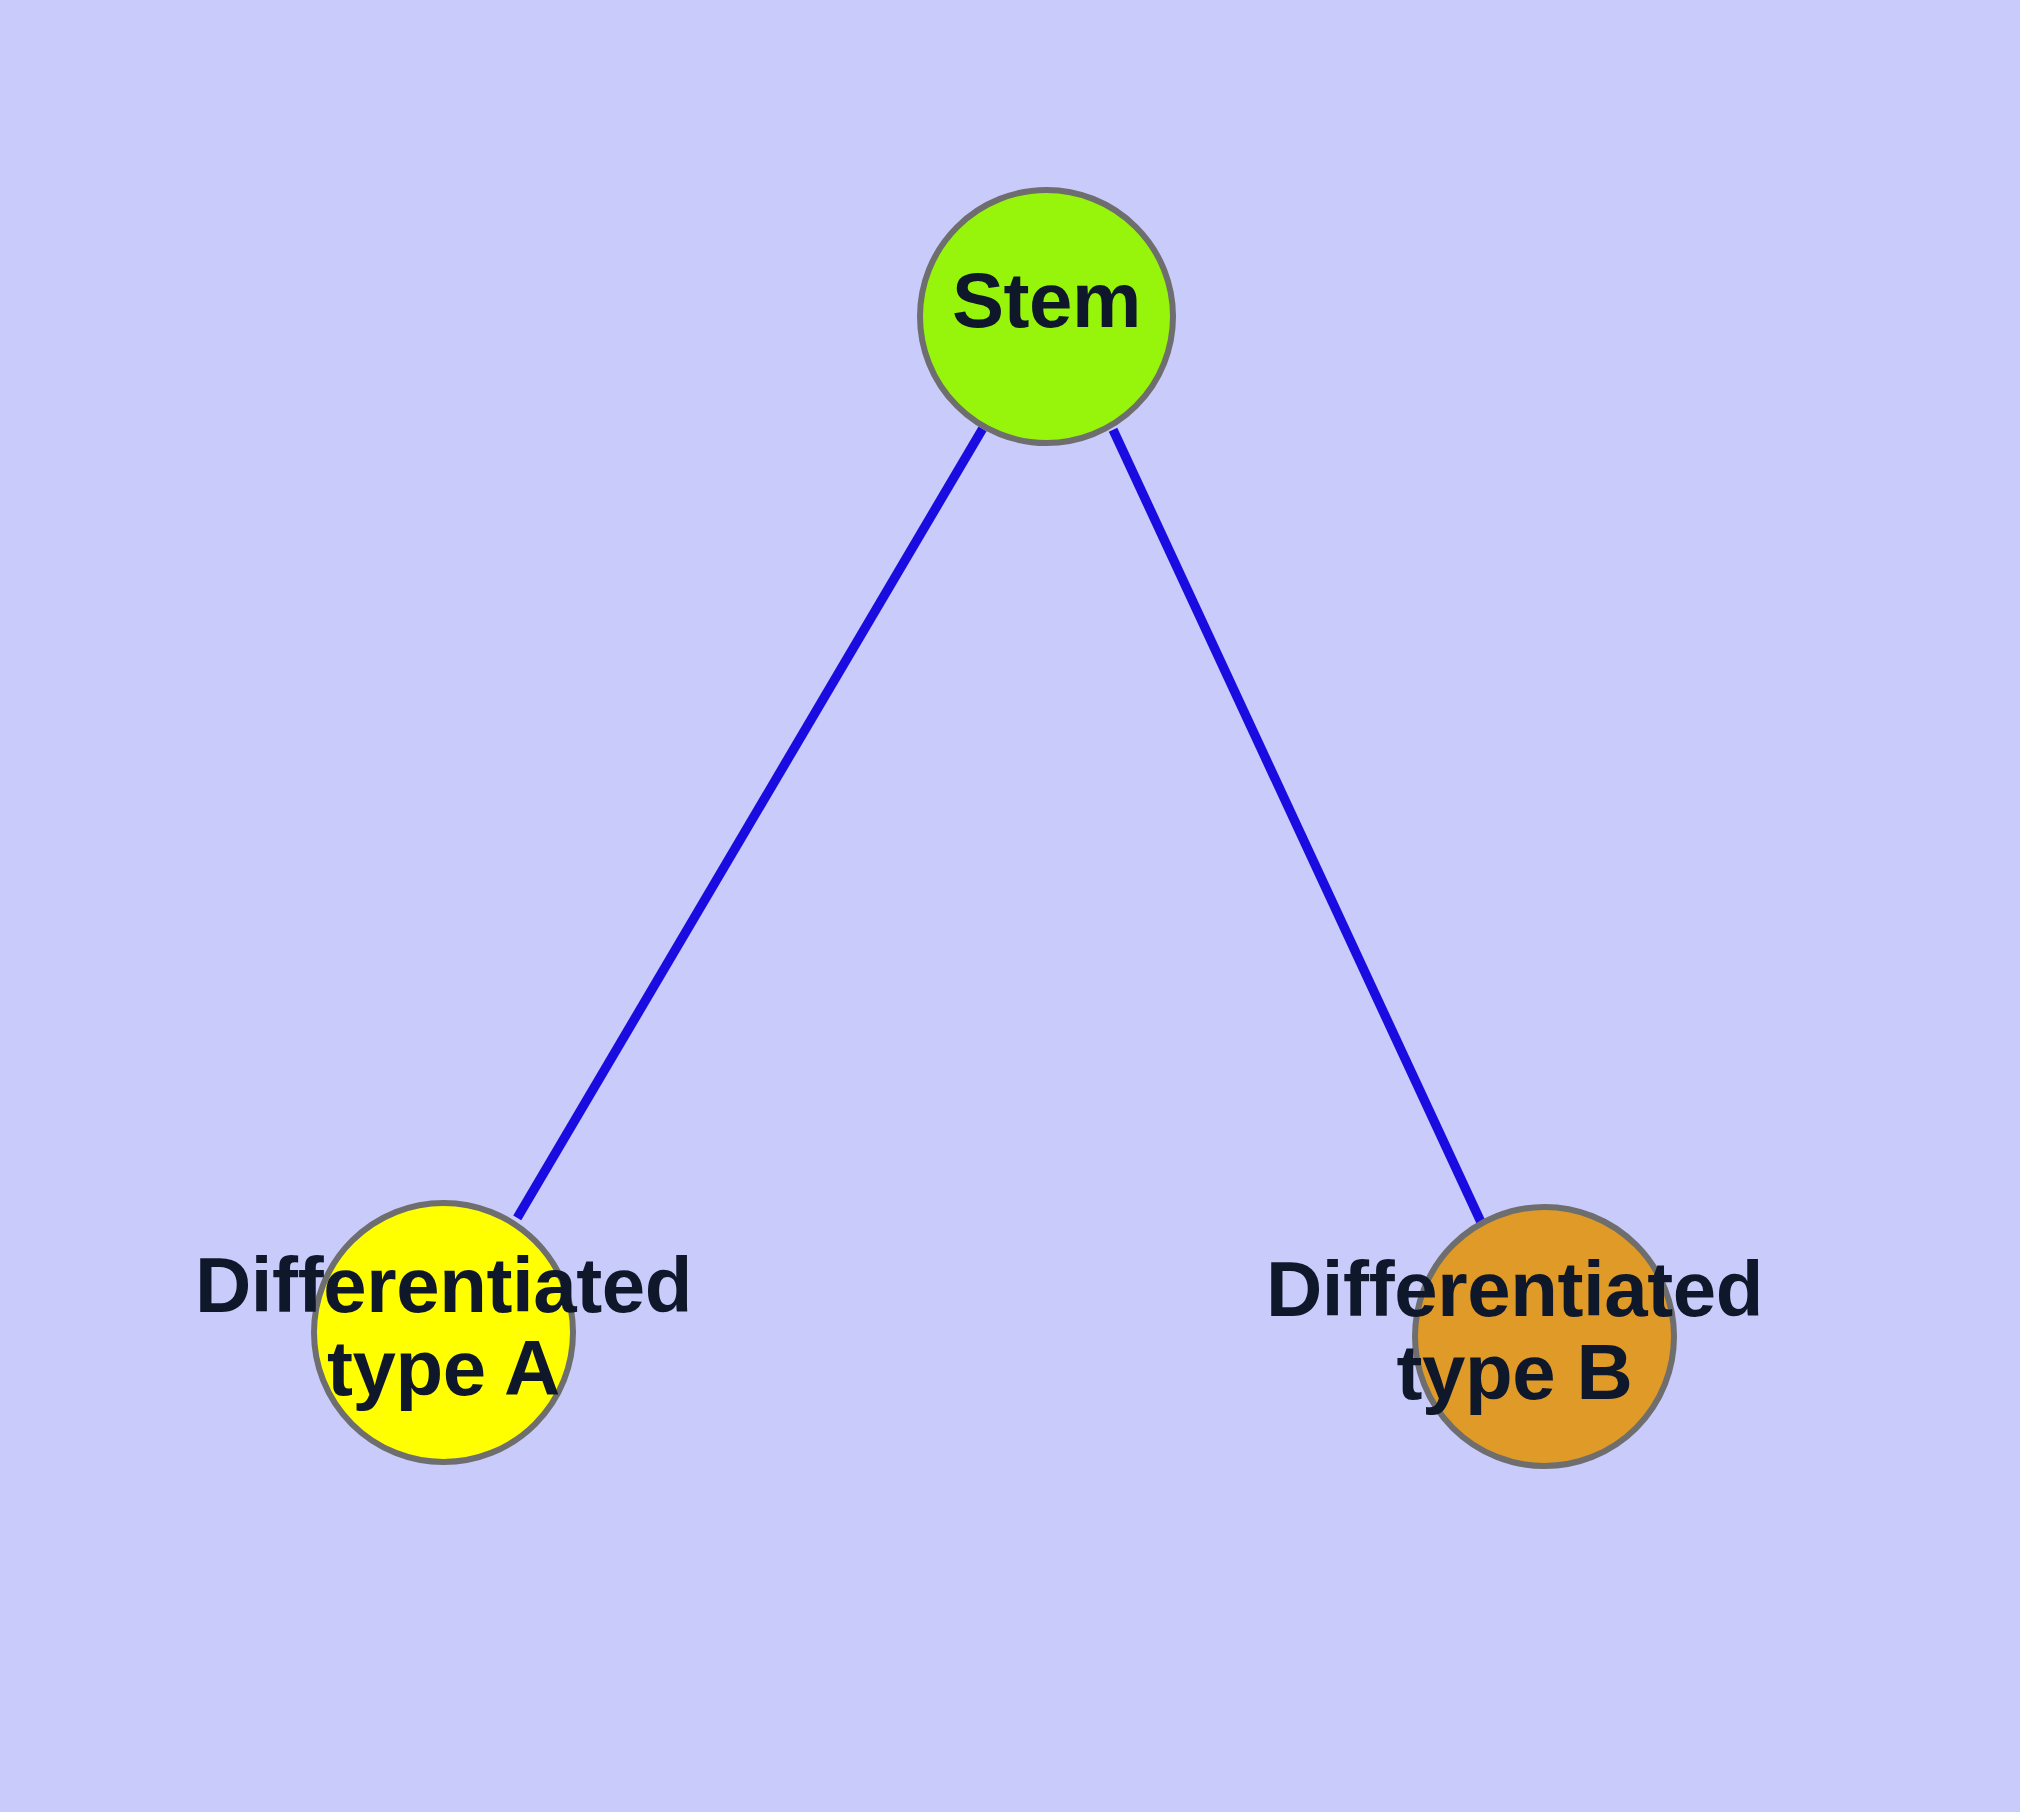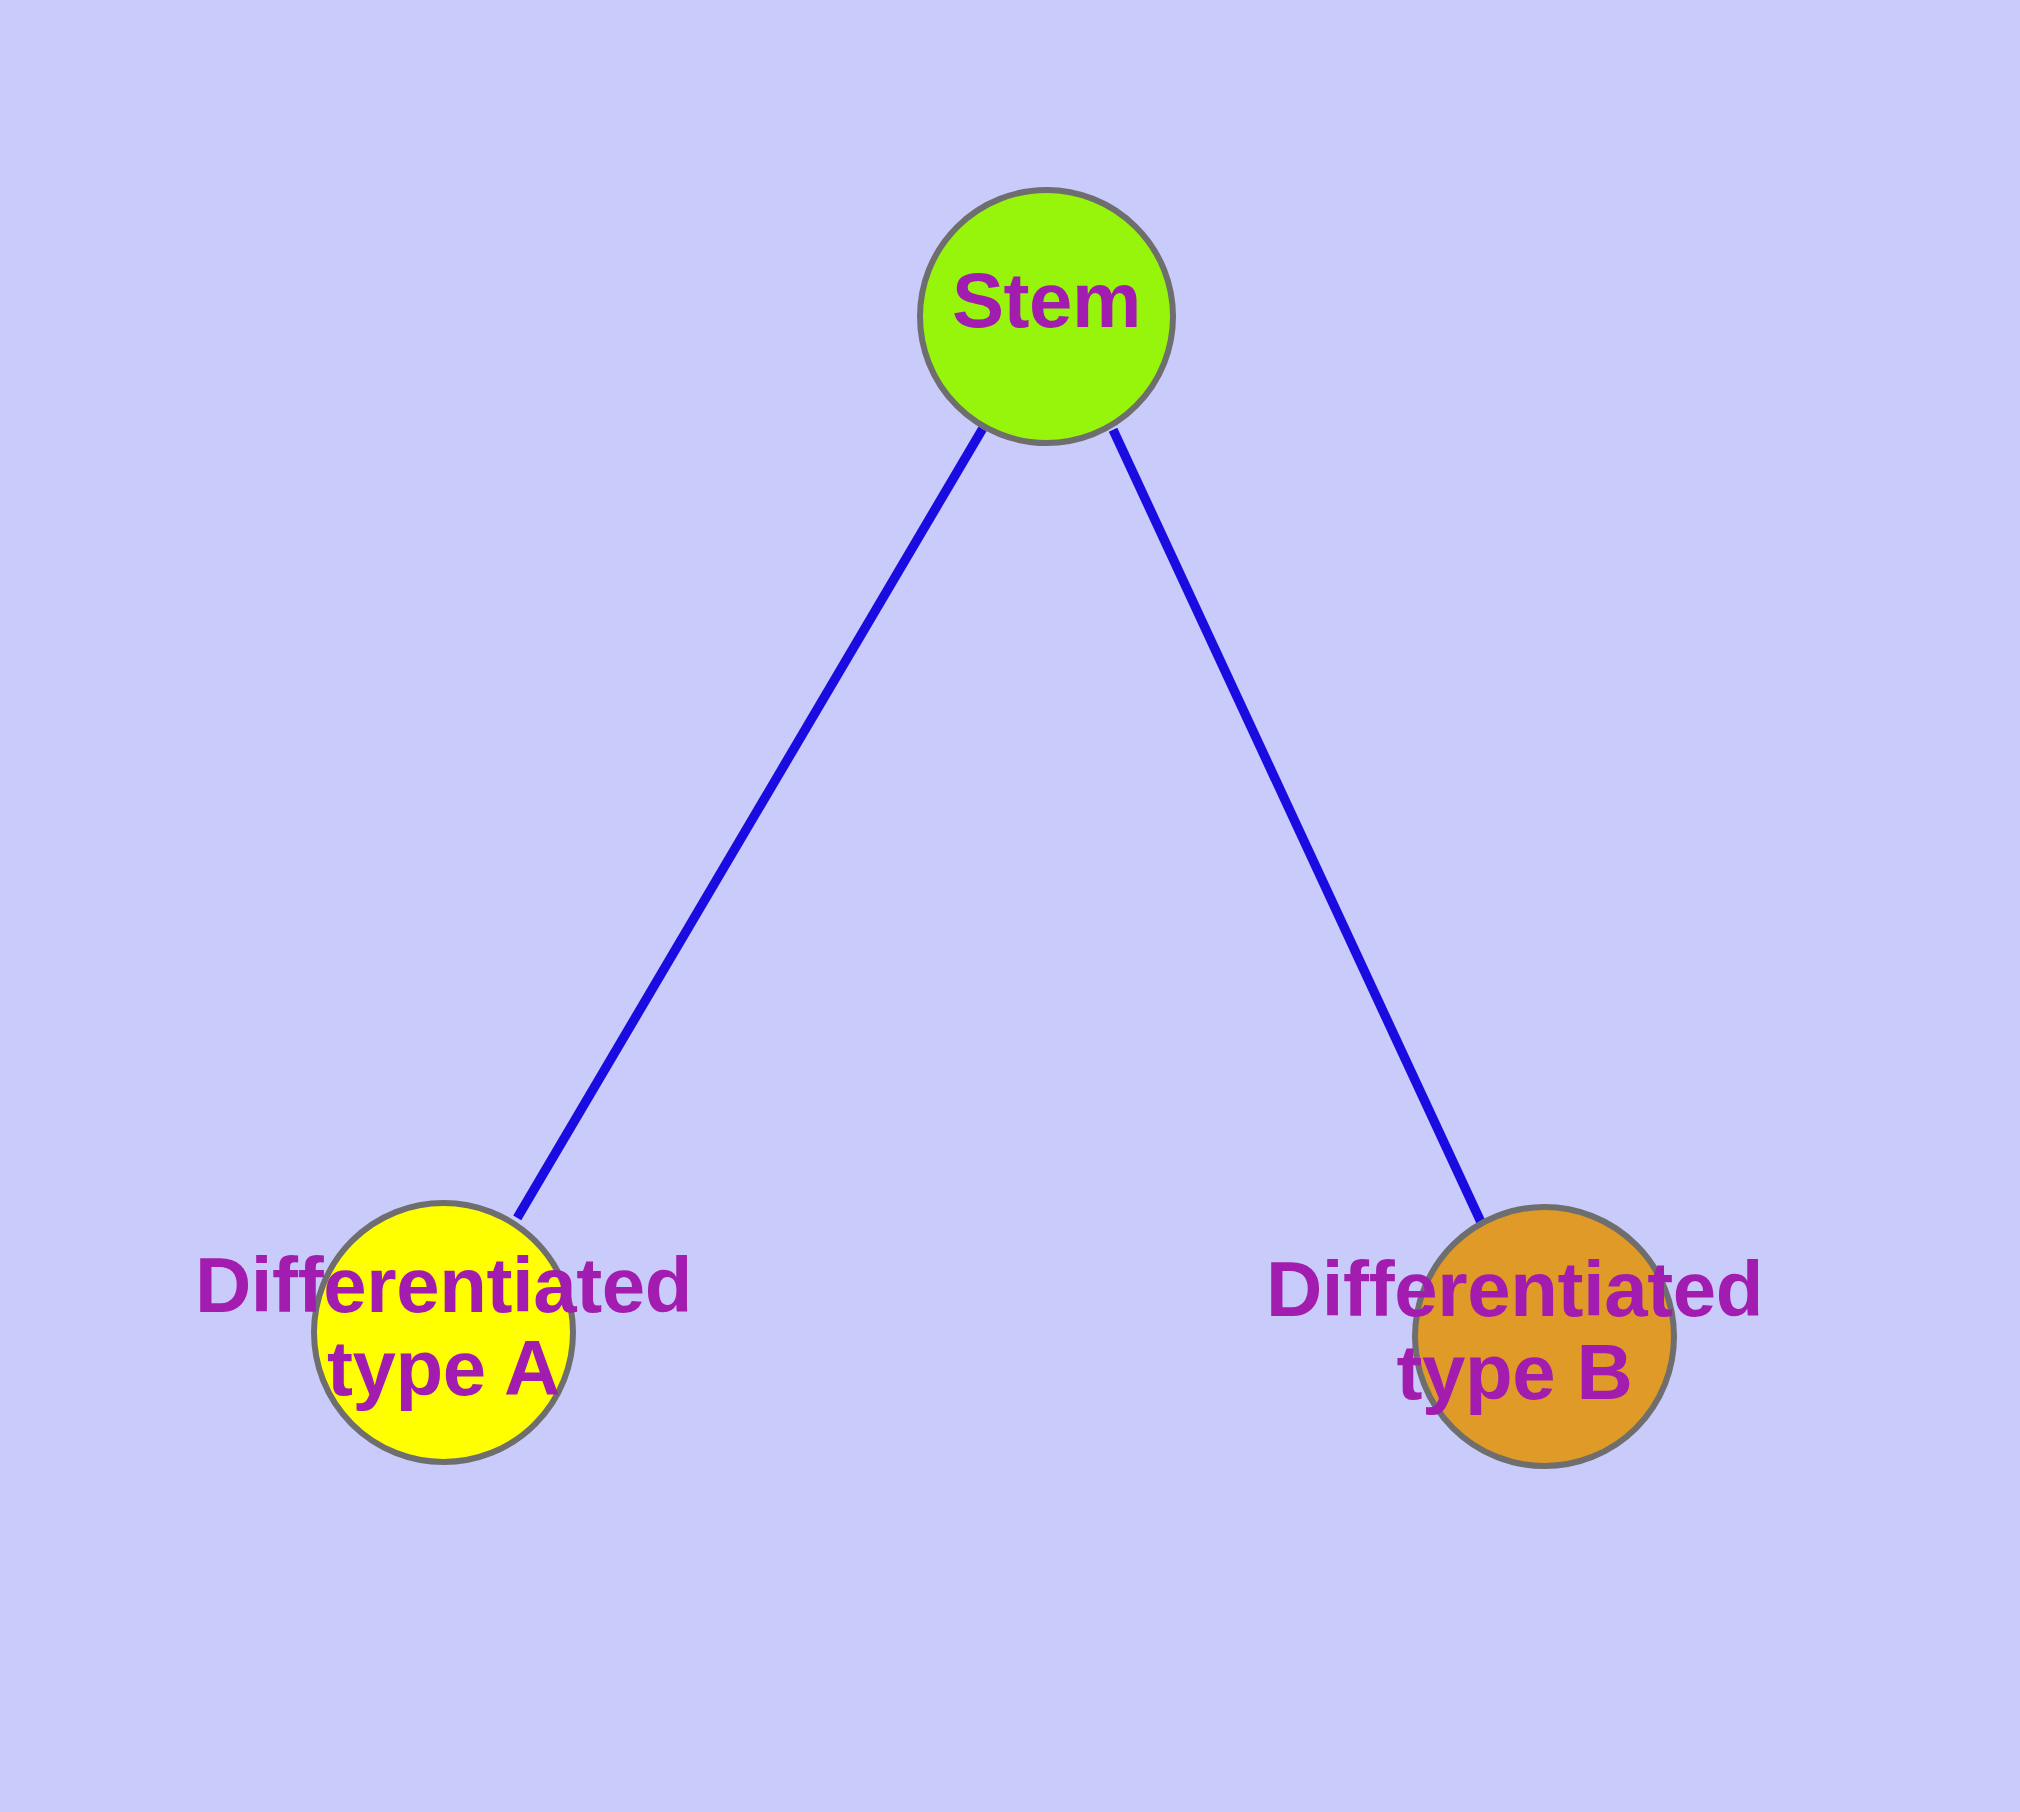--- a/index.html
+++ b/index.html
@@ -35,21 +35,21 @@
   .node {
     position: absolute;
     border-radius: 50%;
     box-sizing: border-box;
     border: 6px solid #6e6e6e;
   }
   .node-label {
     position: absolute;
     text-align: center;
     font-weight: bold;
-    color: #a21caf;
+    color: #0f172a;
     white-space: pre;
     line-height: 1.06;
     letter-spacing: -0.4px;
     pointer-events: none;
   }
   
   #node-stem {
     left: 917px;
     top: 187px;
     width: 259px;

